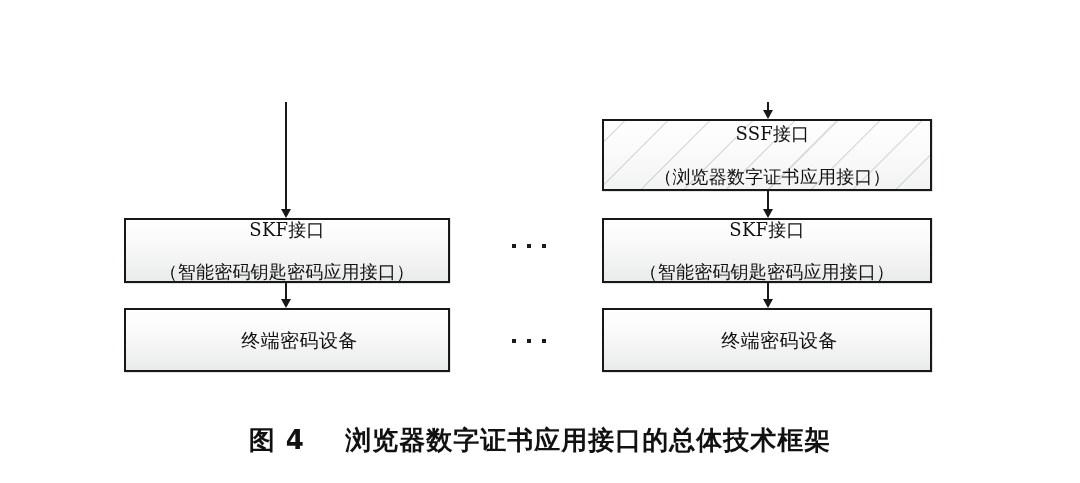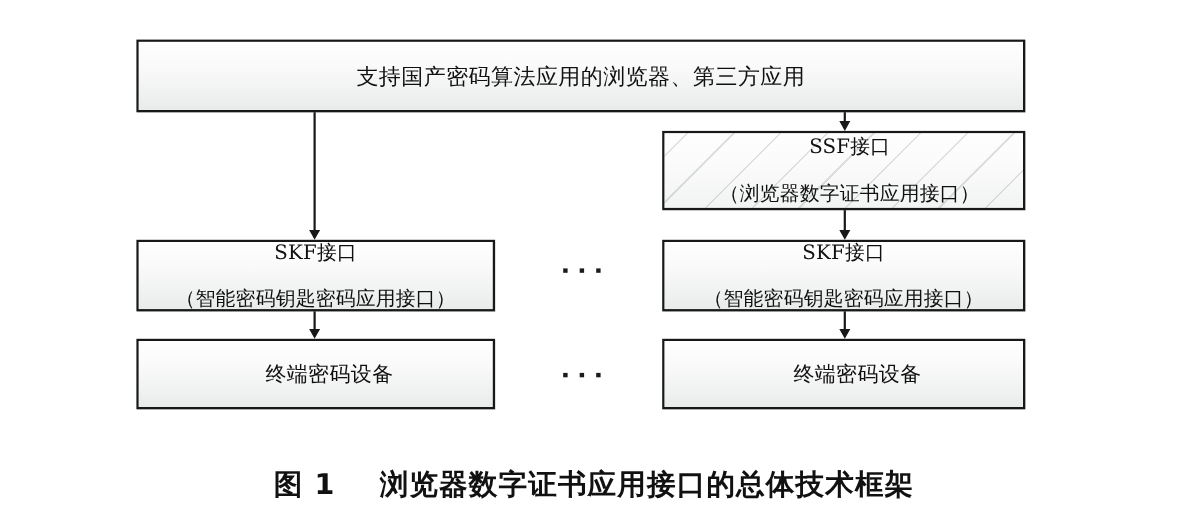--- a/index.html
+++ b/index.html
@@ -107,23 +107,20 @@
     color: #111111;
     letter-spacing: 1px;
     white-space: pre;
   }
 </style>
 </head>
 <body>
 
 <div id="page">
 
-  <div class="node" style="left:124px; top:36px; width:808px; height:66px;">
-    <span class="line t-top">支持国产密码算法应用的浏览器、第三方应用</span>
-  </div>
 
   <div class="conn" style="left:767px; top:102px; width:2px; height:17px;">
     <div class="stem" style="height:9px;"></div>
     <div class="head" style="top:8px;"></div>
   </div>
 
   <div class="node hatched" style="left:602px; top:119px; width:330px; height:72px;">
     <span class="line t-iface">SSF接口</span>
     <span class="line t-iface-2">（浏览器数字证书应用接口）</span>
   </div>
@@ -171,15 +168,15 @@
   <div class="node" style="left:602px; top:308px; width:330px; height:64px;">
     <span class="line t-dev">终端密码设备</span>
   </div>
 
   <div class="ellipsis" style="left:512px; top:339px;">
     <i></i>
     <i></i>
     <i></i>
   </div>
 
-  <div class="caption" style="top:423px;">图 1    浏览器数字证书应用接口的总体技术框架</div>
+  <div class="caption" style="top:423px;">图 4    浏览器数字证书应用接口的总体技术框架</div>
 
 </div>
 
 </body></html>

